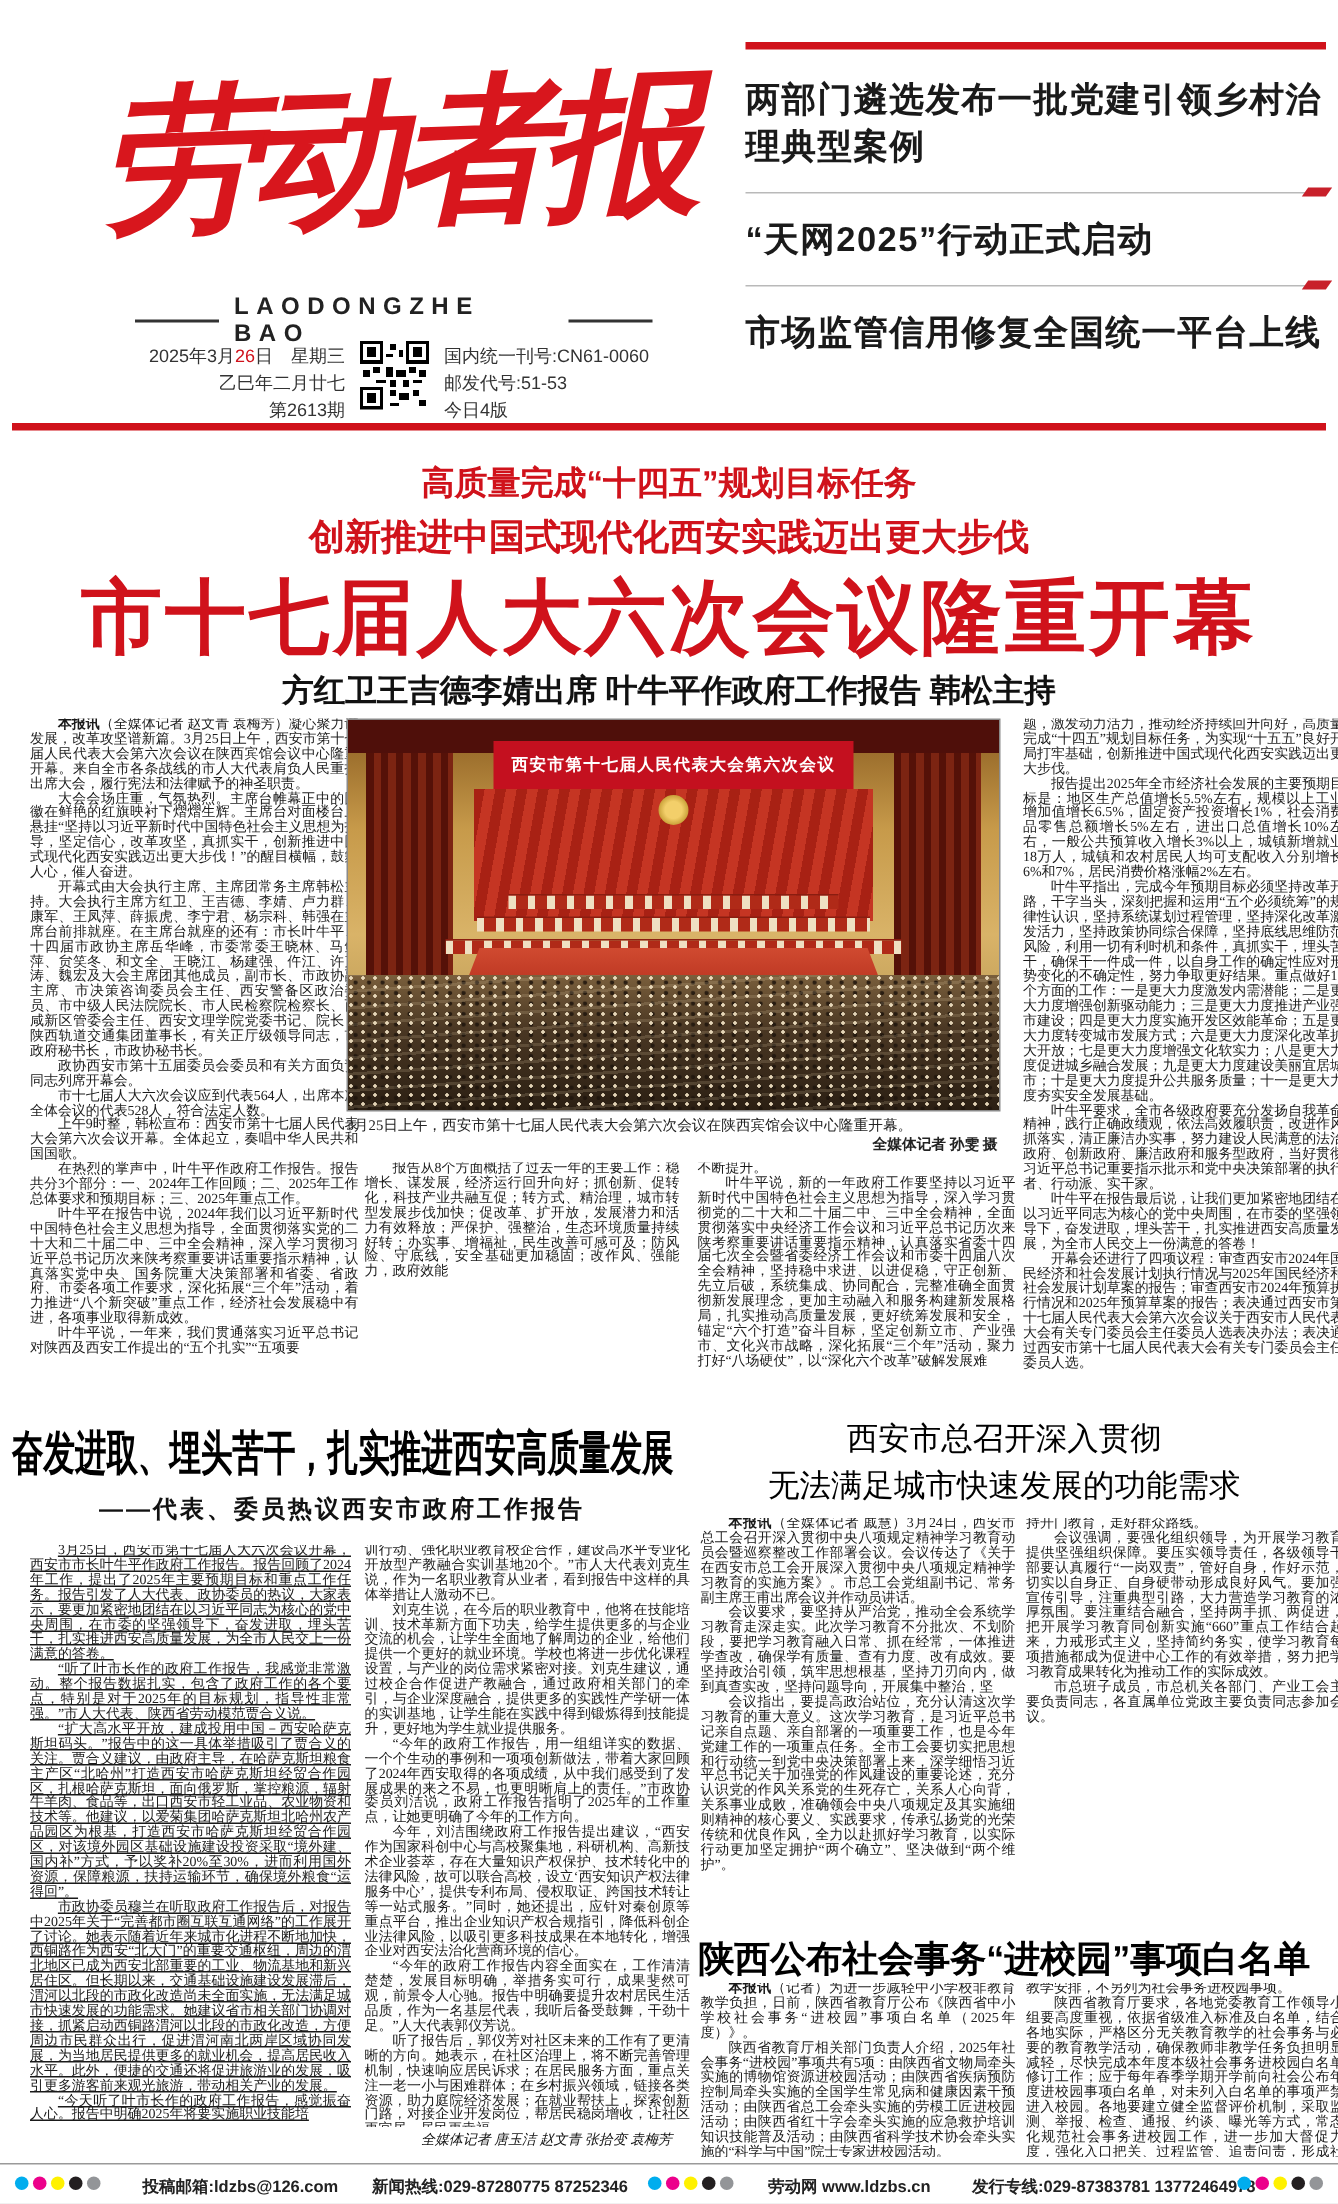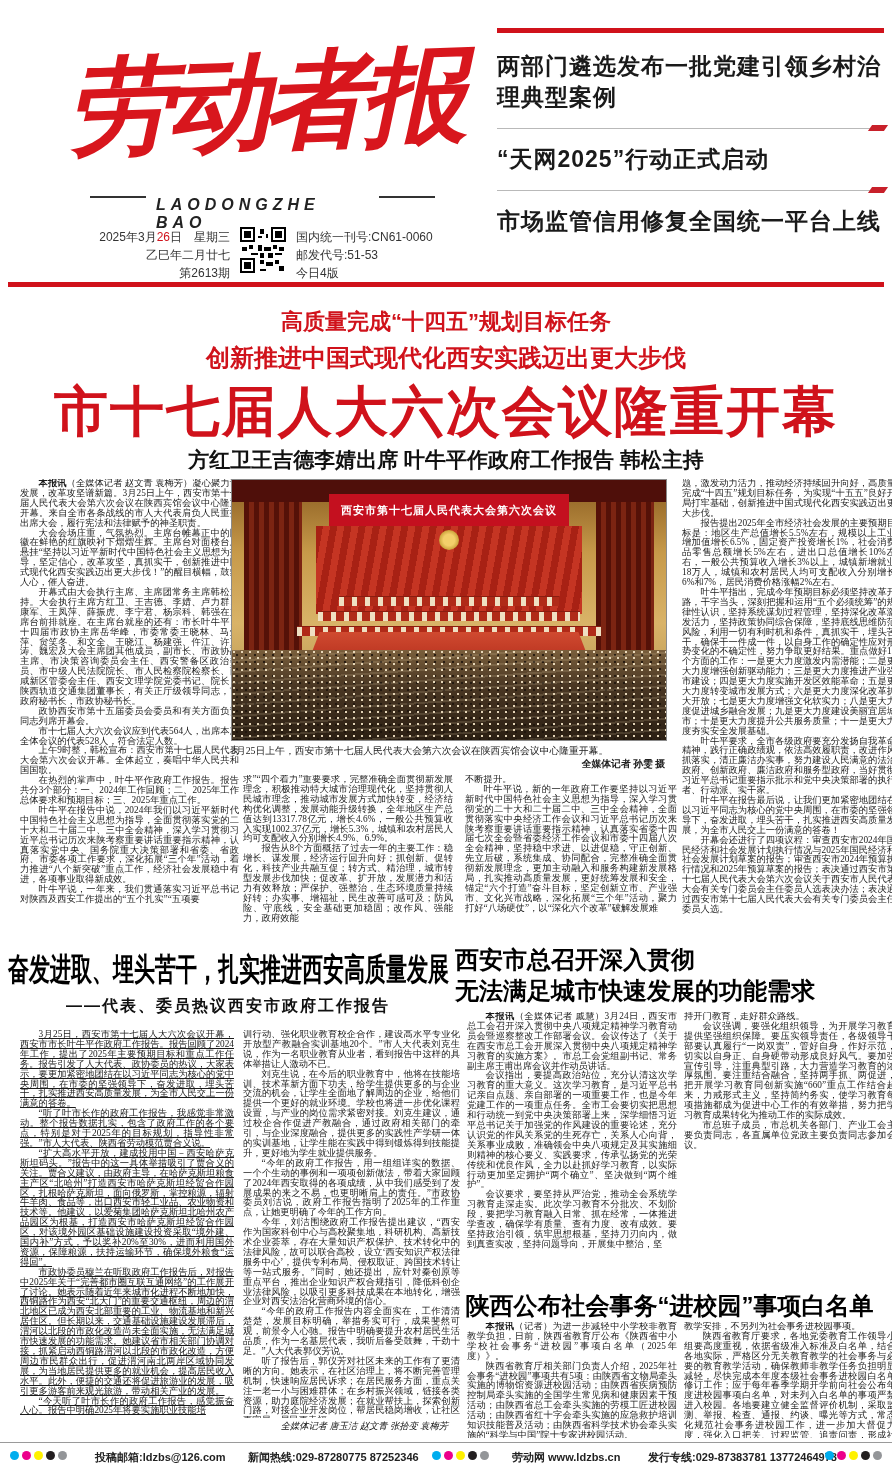--- a/index.html
+++ b/index.html
@@ -5,22 +5,22 @@
   html,body{margin:0;padding:0;background:#e8e8e8;}
   .page{position:relative;width:892px;height:1469px;background:#fff;margin:0 auto;
         font-family:"Liberation Sans",sans-serif;color:#1a1a1a;overflow:hidden;}
   .abs{position:absolute;}
   .red{color:#d0121b;}
 
   
   .logo{left:40px;top:12px;width:445px;height:178px;text-align:center;line-height:178px;
         font-family:"DejaVu Serif",serif;font-style:italic;font-weight:bold;
         font-size:106px;color:#d8161d;letter-spacing:-8px;transform:rotate(-2deg);}
-  .pinyin-row{left:90px;top:196px;width:345px;display:flex;align-items:flex-start;justify-content:center;gap:10px;
-        font-size:16px;font-weight:bold;letter-spacing:5px;color:#222;font-style:italic;}
+  .pinyin-row{left:90px;top:196px;width:345px;display:flex;align-items:center;justify-content:center;gap:10px;
+        font-size:16px;font-weight:bold;letter-spacing:5px;color:#222;}
   .pline{flex:0 0 56px;height:0;border-top:2px solid #333;}
   .dateblock{left:80px;top:228px;width:150px;text-align:right;font-size:12px;line-height:1.5;color:#333;}
   .qr{left:240px;top:227px;width:46px;height:46px;}
   .issueblock{left:296px;top:228px;font-size:12px;line-height:1.5;color:#333;}
 
   
   .rail{left:497px;top:28px;width:387px;}
   .rail-bar{height:5px;background:#d0121b;margin-bottom:18px;}
   .rail h3{margin:0;font-size:23px;line-height:31px;font-weight:900;color:#1a1a1a;letter-spacing:1px;}
   .sep{position:relative;border-top:1px solid #b9b9b9;margin:15px 0;}
@@ -78,22 +78,22 @@
   .a2-headline{left:8px;top:948px;width:440px;text-align:center;font-size:21px;font-weight:900;
          white-space:nowrap;transform:scaleY(1.5);transform-origin:center top;color:#000;}
   .a2-subhead{left:8px;top:996px;width:440px;text-align:center;font-size:16px;font-weight:bold;
          letter-spacing:2px;color:#111;}
   .a2-col1{left:8px;top:1030px;width:214px;height:388px;text-decoration:underline;}
   .a2-col2{left:231px;top:1030px;width:217px;height:388px;}
   .a2-byline{left:231px;top:1420px;width:217px;text-align:right;font-family:"Liberation Serif",serif;
          font-size:9.3px;font-style:italic;color:#111;}
 
   
-  .a3-headline{left:455px;top:944px;width:429px;font-size:24px;line-height:31px;
-         font-weight:700;color:#000;}
+  .a3-headline{left:455px;top:944px;width:429px;text-align:center;font-size:21px;line-height:31px;
+         font-weight:400;color:#000;}
   .a3-col1{left:455px;top:1012px;width:210px;height:272px;}
   .a3-col2{left:672px;top:1012px;width:212px;height:272px;}
   .a4-headline{left:455px;top:1290px;width:429px;text-align:center;font-size:24px;font-weight:900;
          white-space:nowrap;color:#000;}
   .a4-col1{left:455px;top:1322px;width:210px;height:116px;}
   .a4-col2{left:672px;top:1322px;width:212px;height:116px;}
 
   
   .foot-rule{left:0;top:1442px;width:892px;border-top:1px solid #9a9a9a;}
   .footer-item{top:1450px;font-size:11px;font-weight:bold;color:#222;white-space:nowrap;}
@@ -199,21 +199,20 @@
     <div class="ph-apron"></div>
     <div class="ph-audience"></div>
     <div class="ph-rows-ovl"></div>
   </div>
   <div class="abs caption">
     <div>3月25日上午，西安市第十七届人民代表大会第六次会议在陕西宾馆会议中心隆重开幕。</div>
     <div class="credit">全媒体记者 孙雯 摄</div>
   </div>
 
   <div class="abs bodytext mid1">
-      <p class="cont">求”“四个着力”重要要求，完整准确全面贯彻新发展理念，积极推动特大城市治理现代化，坚持贯彻人民城市理念，推动城市发展方式加快转变，经济结构优化调整，发展动能升级转换，全年地区生产总值达到13317.78亿元，增长4.6%，一般公共预算收入实现1002.37亿元，增长5.3%，城镇和农村居民人均可支配收入分别增长4.9%、6.9%。</p>
       <p>报告从8个方面概括了过去一年的主要工作：稳增长、谋发展，经济运行回升向好；抓创新、促转化，科技产业共融互促；转方式、精治理，城市转型发展步伐加快；促改革、扩开放，发展潜力和活力有效释放；严保护、强整治，生态环境质量持续好转；办实事、增福祉，民生改善可感可及；防风险、守底线，安全基础更加稳固；改作风、强能力，政府效能</p>
     </div>
   <div class="abs bodytext mid2">
       <p class="cont">不断提升。</p>
       <p>叶牛平说，新的一年政府工作要坚持以习近平新时代中国特色社会主义思想为指导，深入学习贯彻党的二十大和二十届二中、三中全会精神，全面贯彻落实中央经济工作会议和习近平总书记历次来陕考察重要讲话重要指示精神，认真落实省委十四届七次全会暨省委经济工作会议和市委十四届八次全会精神，坚持稳中求进、以进促稳，守正创新、先立后破，系统集成、协同配合，完整准确全面贯彻新发展理念，更加主动融入和服务构建新发展格局，扎实推动高质量发展，更好统筹发展和安全，锚定“六个打造”奋斗目标，坚定创新立市、产业强市、文化兴市战略，深化拓展“三个年”活动，聚力打好“八场硬仗”，以“深化六个改革”破解发展难</p>
     </div>
   <div class="abs bodytext col-right">
       <p class="cont">题，激发动力活力，推动经济持续回升向好，高质量完成“十四五”规划目标任务，为实现“十五五”良好开局打牢基础，创新推进中国式现代化西安实践迈出更大步伐。</p>
       <p>报告提出2025年全市经济社会发展的主要预期目标是：地区生产总值增长5.5%左右，规模以上工业增加值增长6.5%，固定资产投资增长1%，社会消费品零售总额增长5%左右，进出口总值增长10%左右，一般公共预算收入增长3%以上，城镇新增就业18万人，城镇和农村居民人均可支配收入分别增长6%和7%，居民消费价格涨幅2%左右。</p>
       <p>叶牛平指出，完成今年预期目标必须坚持改革开路，干字当头，深刻把握和运用“五个必须统筹”的规律性认识，坚持系统谋划过程管理，坚持深化改革激发活力，坚持政策协同综合保障，坚持底线思维防范风险，利用一切有利时机和条件，真抓实干，埋头苦干，确保干一件成一件，以自身工作的确定性应对形势变化的不确定性，努力争取更好结果。重点做好11个方面的工作：一是更大力度激发内需潜能；二是更大力度增强创新驱动能力；三是更大力度推进产业强市建设；四是更大力度实施开发区效能革命；五是更大力度转变城市发展方式；六是更大力度深化改革扩大开放；七是更大力度增强文化软实力；八是更大力度促进城乡融合发展；九是更大力度建设美丽宜居城市；十是更大力度提升公共服务质量；十一是更大力度夯实安全发展基础。</p>
@@ -240,22 +239,22 @@
       <p>听了报告后，郭仪芳对社区未来的工作有了更清晰的方向。她表示，在社区治理上，将不断完善管理机制，快速响应居民诉求；在居民服务方面，重点关注一老一小与困难群体；在乡村振兴领域，链接各类资源，助力庭院经济发展；在就业帮扶上，探索创新门路，对接企业开发岗位，帮居民稳岗增收，让社区更宜居、居民更幸福。</p>
     </div>
   <div class="abs a2-byline">全媒体记者 唐玉洁 赵文青 张拾变 袁梅芳</div>
 
   <div class="abs a3-headline">
     <div>西安市总召开深入贯彻</div>
     <div>无法满足城市快速发展的功能需求</div>
   </div>
   <div class="abs bodytext a3-col1">
       <p><b>本报讯</b>（全媒体记者 戚慧）3月24日，西安市总工会召开深入贯彻中央八项规定精神学习教育动员会暨巡察整改工作部署会议。会议传达了《关于在西安市总工会开展深入贯彻中央八项规定精神学习教育的实施方案》。市总工会党组副书记、常务副主席王甫出席会议并作动员讲话。</p>
+      <p>会议要求，要坚持从严治党，推动全会系统学习教育走深走实。此次学习教育不分批次、不划阶段，要把学习教育融入日常、抓在经常，一体推进学查改，确保学有质量、查有力度、改有成效。要坚持政治引领，筑牢思想根基，坚持刀刃向内，做到真查实改，坚持问题导向，开展集中整治，坚</p>
       <p>会议指出，要提高政治站位，充分认清这次学习教育的重大意义。这次学习教育，是习近平总书记亲自点题、亲自部署的一项重要工作，也是今年党建工作的一项重点任务。全市工会要切实把思想和行动统一到党中央决策部署上来，深学细悟习近平总书记关于加强党的作风建设的重要论述，充分认识党的作风关系党的生死存亡，关系人心向背，关系事业成败，准确领会中央八项规定及其实施细则精神的核心要义、实践要求，传承弘扬党的光荣传统和优良作风，全力以赴抓好学习教育，以实际行动更加坚定拥护“两个确立”、坚决做到“两个维护”。</p>
-      <p>会议要求，要坚持从严治党，推动全会系统学习教育走深走实。此次学习教育不分批次、不划阶段，要把学习教育融入日常、抓在经常，一体推进学查改，确保学有质量、查有力度、改有成效。要坚持政治引领，筑牢思想根基，坚持刀刃向内，做到真查实改，坚持问题导向，开展集中整治，坚</p>
     </div>
   <div class="abs bodytext a3-col2">
       <p class="cont">持开门教育，走好群众路线。</p>
       <p>会议强调，要强化组织领导，为开展学习教育提供坚强组织保障。要压实领导责任，各级领导干部要认真履行“一岗双责”，管好自身，作好示范，切实以自身正、自身硬带动形成良好风气。要加强宣传引导，注重典型引路，大力营造学习教育的浓厚氛围。要注重结合融合，坚持两手抓、两促进，把开展学习教育同创新实施“660”重点工作结合起来，力戒形式主义，坚持简约务实，使学习教育每项措施都成为促进中心工作的有效举措，努力把学习教育成果转化为推动工作的实际成效。</p>
       <p>市总班子成员，市总机关各部门、产业工会主要负责同志，各直属单位党政主要负责同志参加会议。</p>
     </div>
 
   <div class="abs a4-headline">陕西公布社会事务“进校园”事项白名单</div>
   <div class="abs bodytext a4-col1">
       <p><b>本报讯</b>（记者）为进一步减轻中小学校非教育教学负担，日前，陕西省教育厅公布《陕西省中小学校社会事务“进校园”事项白名单（2025年度）》。</p>

